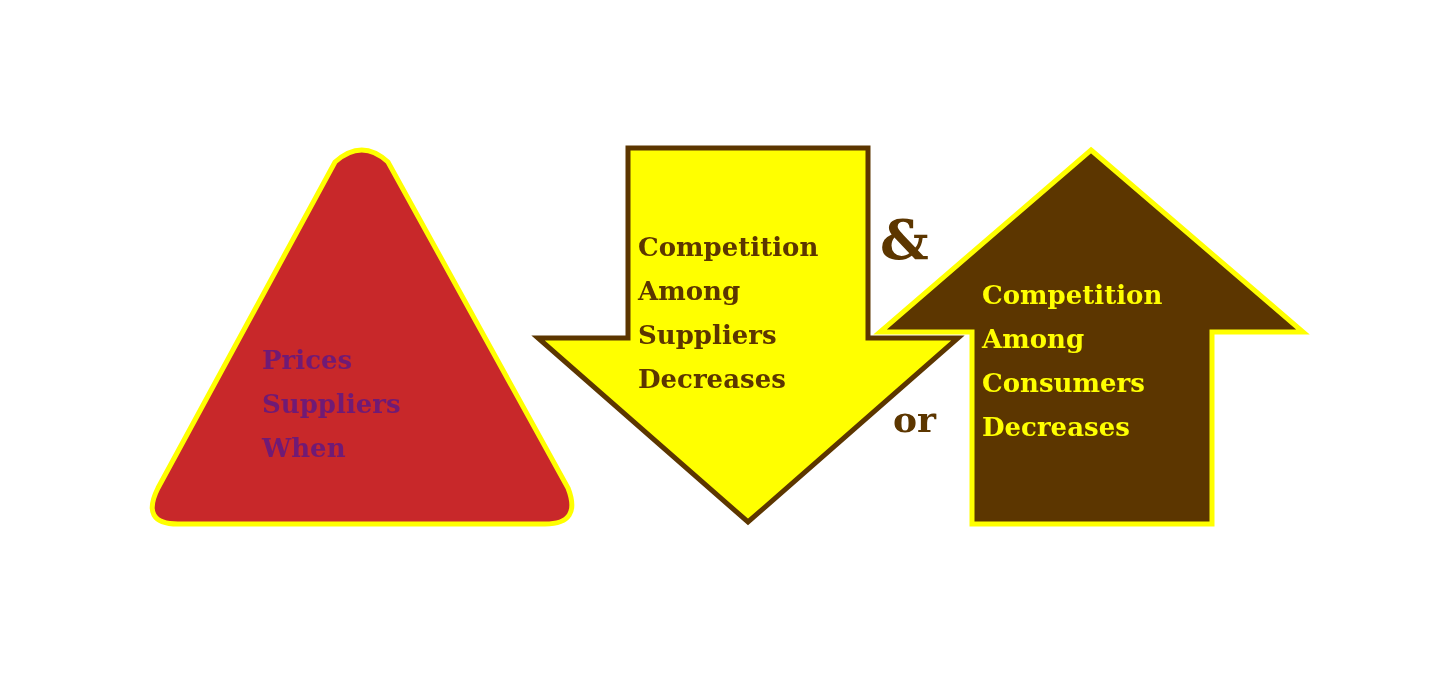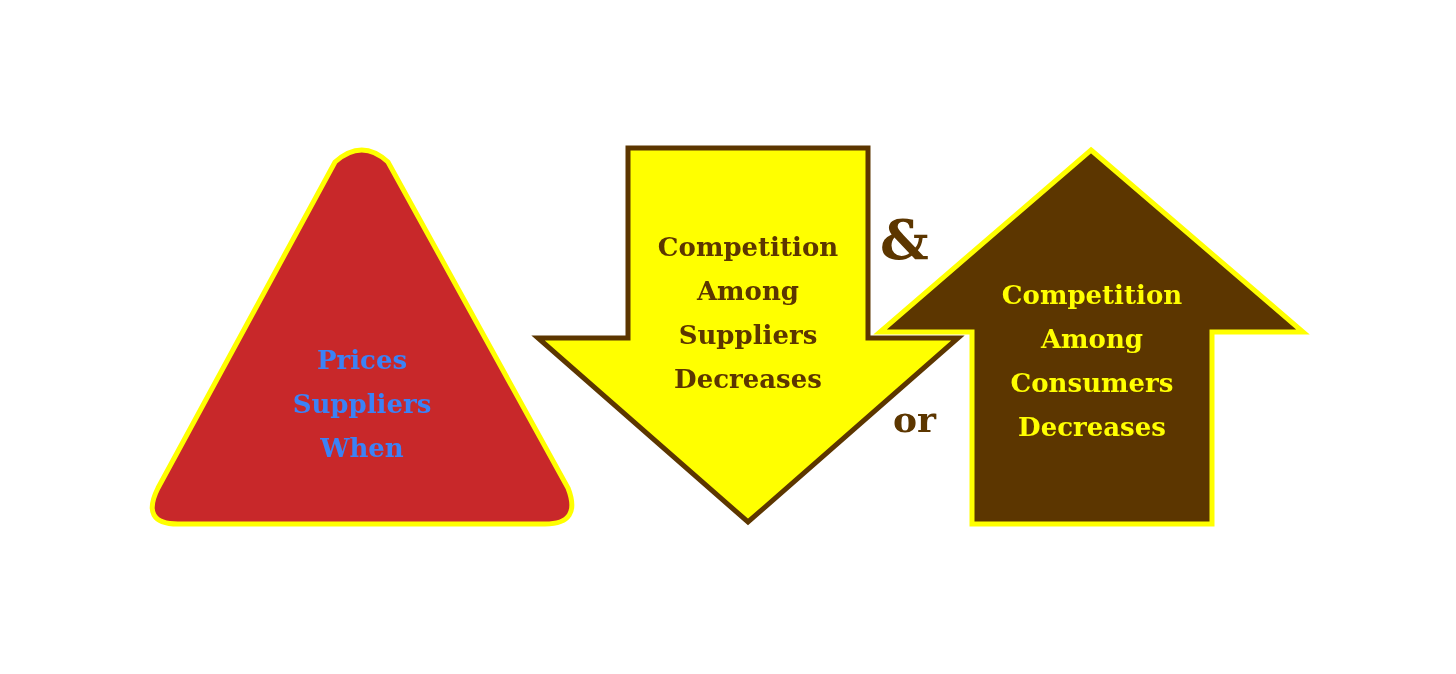--- a/index.html
+++ b/index.html
@@ -1,19 +1,19 @@
 <!DOCTYPE html>
 <html><head>
 <meta charset="utf-8">
 <style>
   html, body { margin:0; padding:0; background:#ffffff; }
   body { width:1456px; height:674px; position:relative; overflow:hidden; }
   svg.diagram { position:absolute; left:0; top:0; }
-  .label { position:absolute; text-align:center; font-family:"DejaVu Serif", serif; font-weight:bold; line-height:44px; font-size:26px; }
-  .tri-text { left:262px; top:338px; width:200px; color:#3b82f6; }
+  .label { position:absolute; font-family:"DejaVu Serif", serif; font-weight:bold; line-height:44px; font-size:26px; }
+  .tri-text { left:262px; top:338px; width:200px; color:#701a75; }
   .down-text { left:638px; top:225px; width:220px; color:#5c3600; }
   .up-text { left:982px; top:273px; width:220px; color:#ffff00; }
   .conj { position:absolute; font-family:"DejaVu Serif", serif; font-weight:bold; color:#5c3600; }
   .amp { left:880px; top:208px; font-size:54px; }
   .or { left:893px; top:398px; font-size:36px; }
 </style>
 </head>
 <body>
 
 <svg class="diagram" width="1456" height="674" viewBox="0 0 1456 674">

